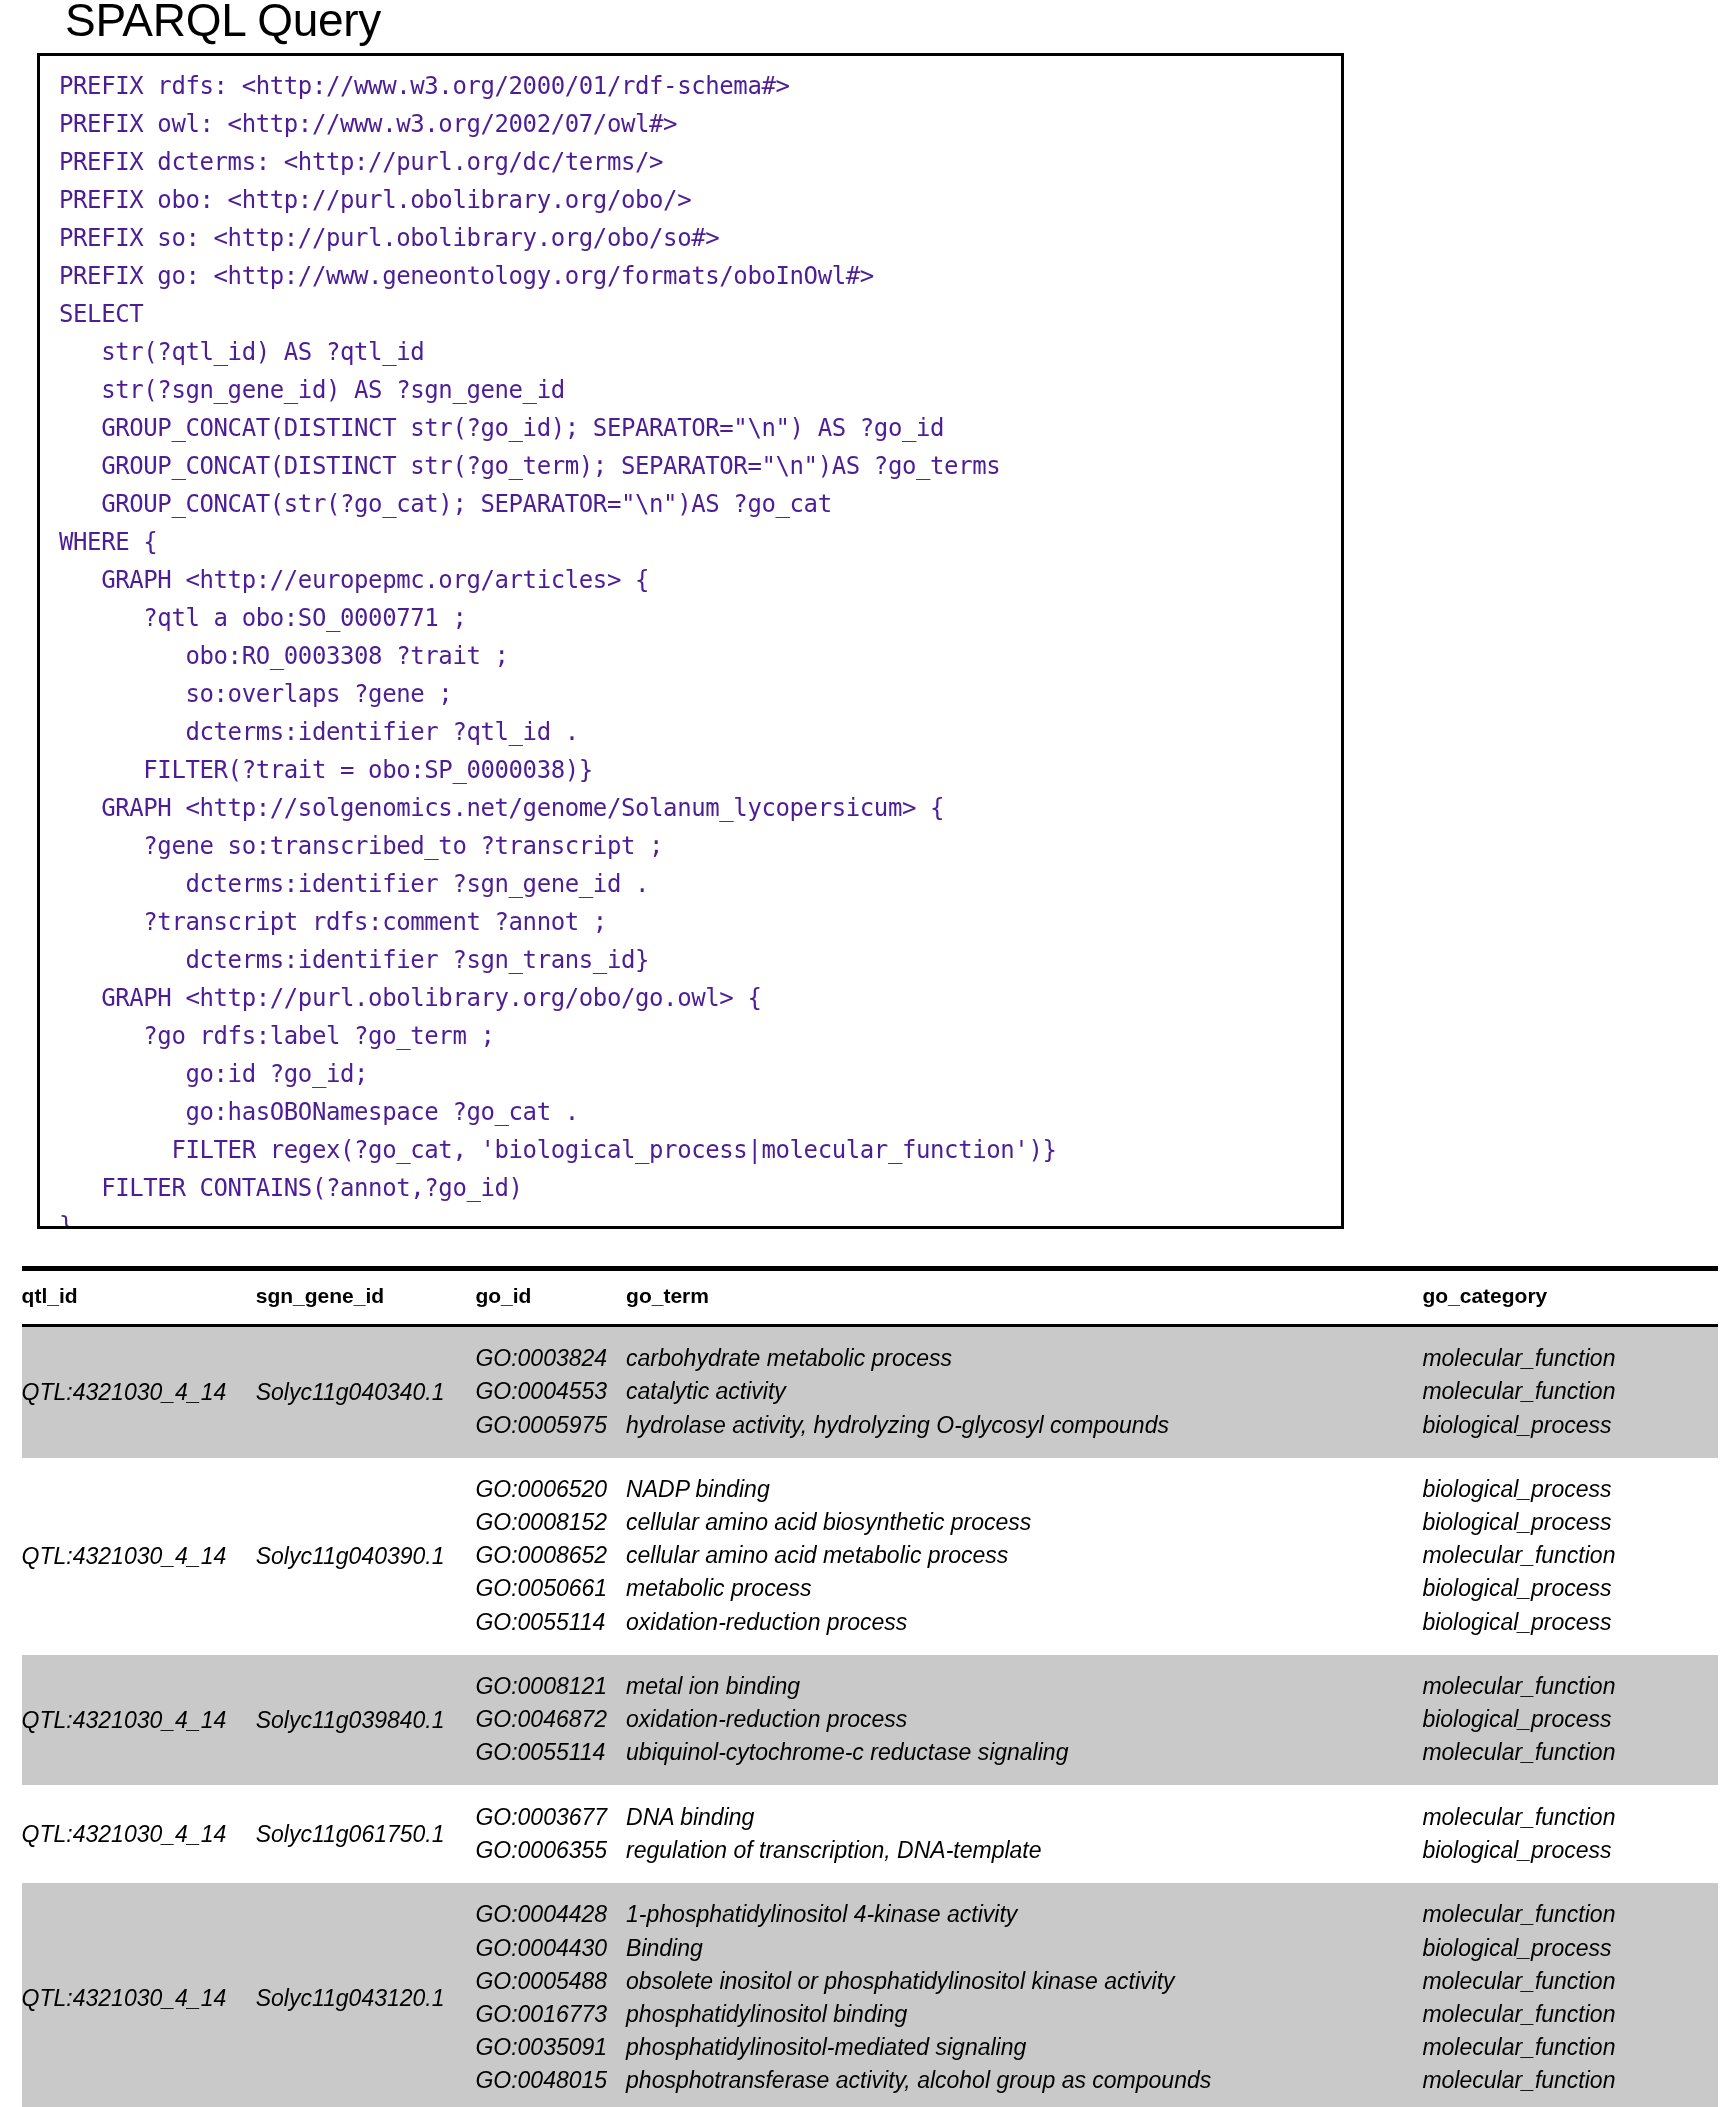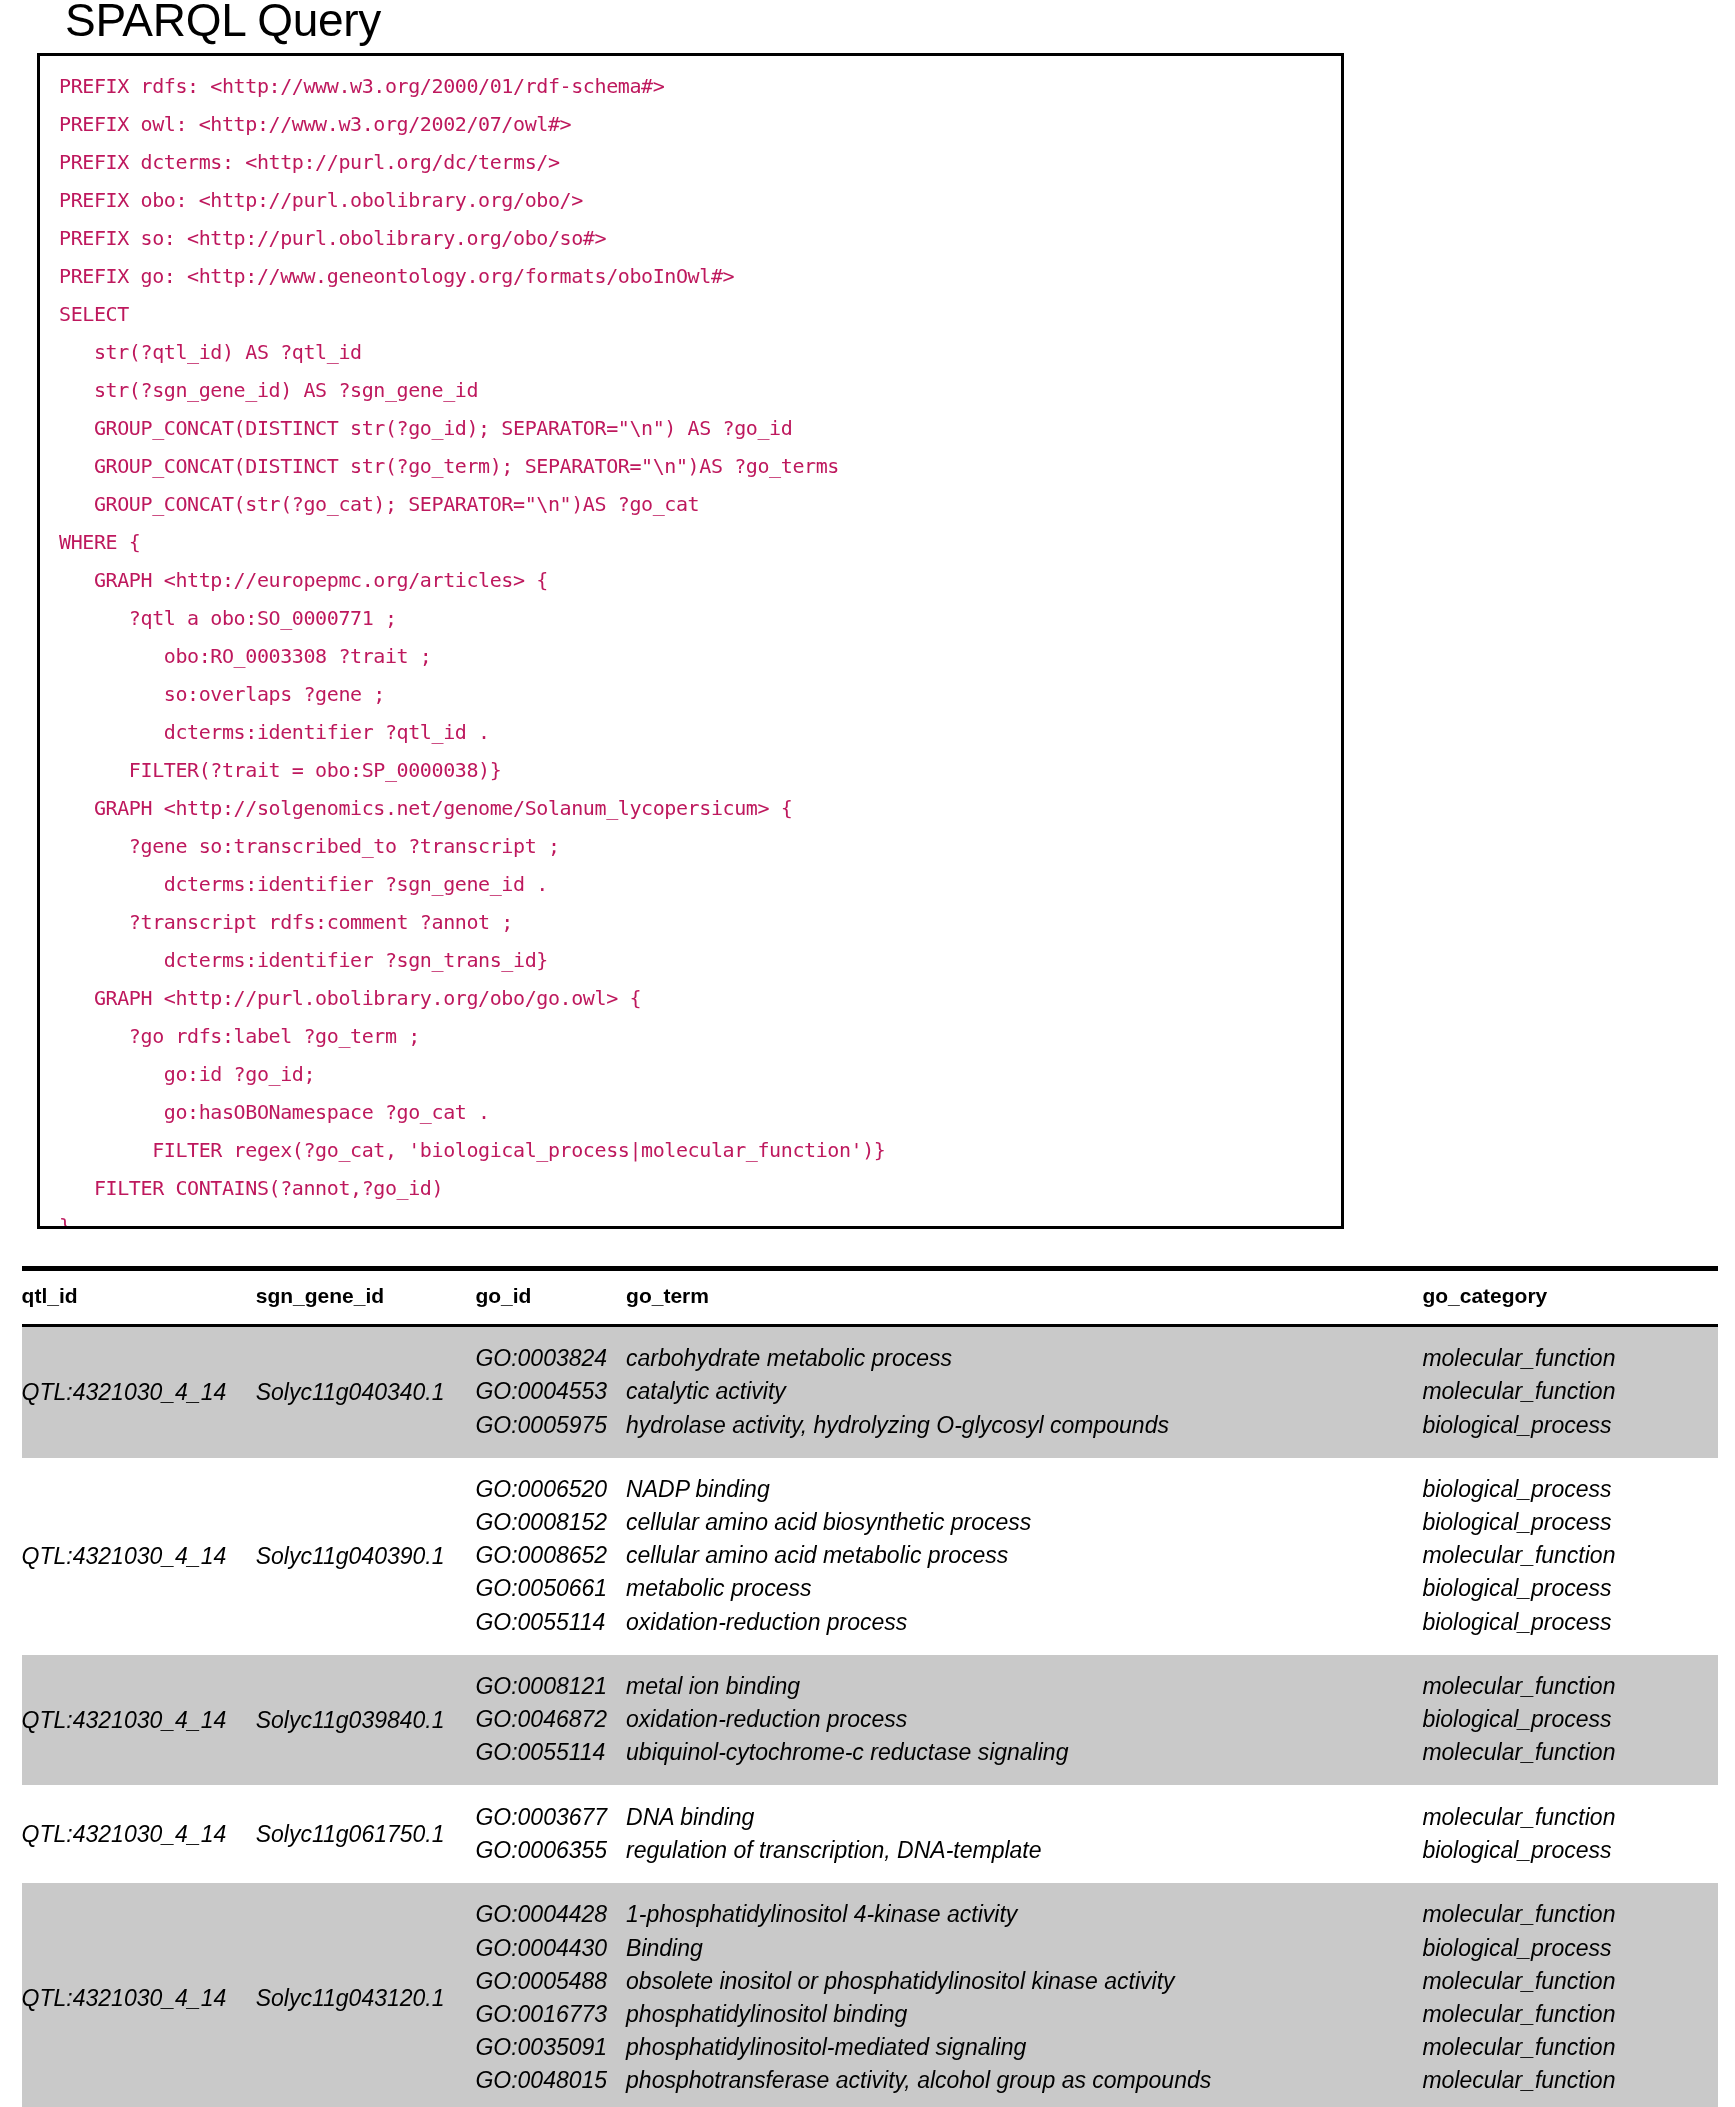--- a/index.html
+++ b/index.html
@@ -43,25 +43,25 @@
     top: 53px;
     width: 1307px;
     height: 1176px;
     border: 3.6px solid #000000;
     background: #ffffff;
     padding: 10.8px 0 0 19px;
     overflow: hidden;
   }
   .query-code {
     font-family: "DejaVu Sans Mono", "Liberation Mono", monospace;
-    font-size: 20px;
+    font-size: 24px;
     line-height: 38px;
     white-space: pre;
     letter-spacing: -0.4px;
-    color: #be185d;
+    color: #4c1d95;
   }
   .query-code .ln { display: block; height: 38px; }
 
   
   .results {
     position: absolute;
     left: 21.6px;
     top: 1266px;
     width: 1696px;
   }

